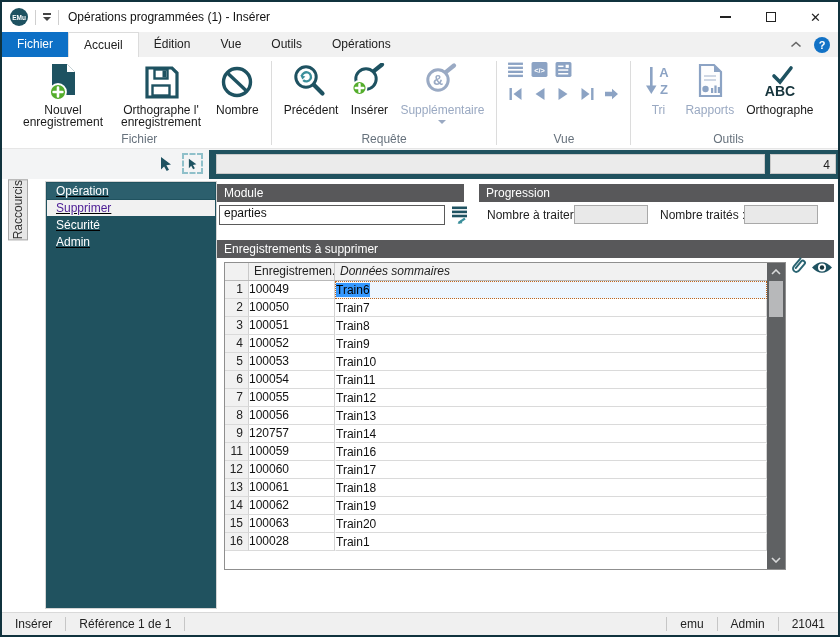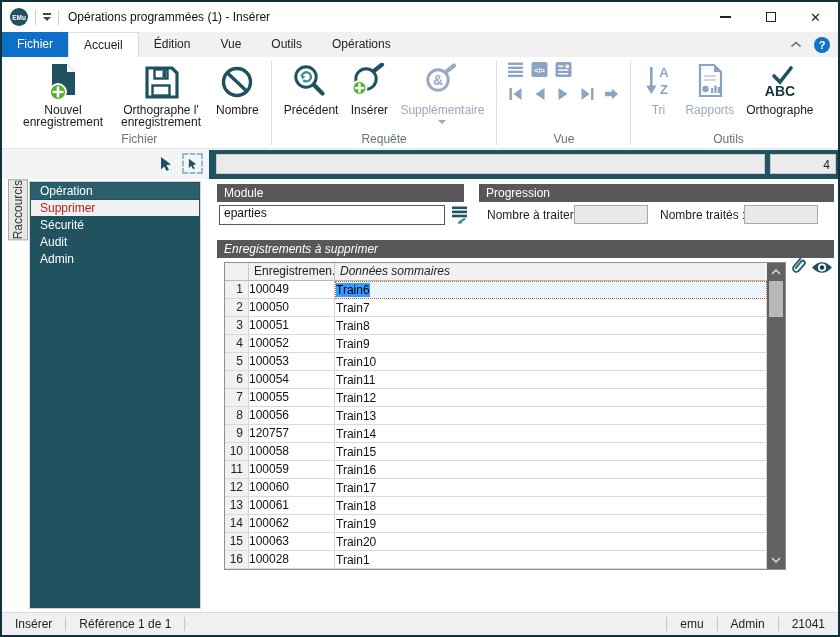--- a/index.html
+++ b/index.html
@@ -60,32 +60,32 @@
   .qfield{position:absolute;top:4px;height:20px;background:#ebebeb;border:1px solid #c9c9c9;font-size:12px;}
   .qfield.big{left:7px;width:549px;}
   .qfield.count{left:561px;width:66px;text-align:right;padding:3px 5px 0 0;color:#222;}
 
   
   .body{flex:1;position:relative;background:#fff;}
   .vtab{position:absolute;left:6px;width:20px;border:1px solid #a9a9a9;background:#e7e7e7;color:#333;
     display:flex;align-items:center;justify-content:center;font-size:12px;
     writing-mode:vertical-rl;transform:rotate(180deg);}
   .vtab.active{background:#fbfbfb;}
-  .sidepanel{position:absolute;left:27px;top:2px;width:172px;height:428px;
-    background:var(--teal-panel);border:1px solid #d4d4d4;padding-top:1px;}
+  .sidepanel{position:absolute;left:43px;top:2px;width:172px;height:428px;
+    background:var(--teal-panel);border:1px solid #d4d4d4;padding-top:1px;text-decoration:underline;}
   .sitm{height:16px;line-height:16px;font-size:12px;color:#fff;padding-left:9px;margin:0 1px 1px;}
   .sitm.first{background:var(--teal-light);}
-  .sitm.selected{background:#f1f1f1;color:#b91c1c;}
+  .sitm.selected{background:#f1f1f1;color:#4c1d95;}
 
   .content{position:absolute;left:199px;right:0;top:0;bottom:0;}
   .ghdr{position:absolute;height:18px;background:var(--hdr);color:#fff;font-size:12px;
     line-height:18px;padding-left:7px;}
   .hdr-module{left:16px;top:5px;width:247px;}
   .hdr-prog{left:278px;top:5px;width:355px;}
-  .hdr-rec{left:16px;top:61px;width:617px;font-style:italic;}
+  .hdr-rec{left:16px;top:61px;width:617px;}
   .module-input{position:absolute;left:18px;top:26px;width:226px;height:20px;border:1px solid #5a5a5a;
     background:#fff;font-size:12px;padding:0 4px;color:#111;}
   .lookup{position:absolute;left:249px;top:26px;}
   .plabel{position:absolute;top:29px;font-size:12px;color:#222;}
   .pl1{left:286px;} .pl2{left:459px;}
   .pinput{position:absolute;top:26px;width:74px;height:19px;background:#e9e9e9;border:1px solid #a9a9a9;}
   .pi1{left:373px;} .pi2{left:543px;}
 
   
   .grid{position:absolute;left:23px;top:83px;width:562px;height:308px;border:1px solid #8f8f8f;background:#fff;}
@@ -357,21 +357,20 @@
 
   <div class="body">
 
     <div class="vtab active">Onglets</div>
       <div class="vtab">Raccourcis</div>
 
     <div class="sidepanel">
       <div class="sitm first">Opération</div>
         <div class="sitm selected">Supprimer</div>
         <div class="sitm">Sécurité</div>
-        <div class="sitm">Audit</div>
         <div class="sitm">Admin</div>
     </div>
 
     <div class="content">
       <div class="ghdr hdr-module">Module</div>
       <div class="module-input">eparties</div>
       <svg class="lookup" width="20" height="21" viewBox="0 0 20 21">
         <g fill="#1e5261">
             <rect x="2" y="1.5" width="15" height="2.6"></rect>
             <rect x="2" y="5.6" width="15" height="2.6"></rect>
@@ -435,25 +434,20 @@
               <div class="td cnum tnum">8</div>
               <div class="td crec trec">100056</div>
               <div class="td csum tsum"><span class="sumtext">Train13</span></div>
             </div>
             <div class="trow">
               <div class="td cnum tnum">9</div>
               <div class="td crec trec">120757</div>
               <div class="td csum tsum"><span class="sumtext">Train14</span></div>
             </div>
             <div class="trow">
-              <div class="td cnum tnum">10</div>
-              <div class="td crec trec">100058</div>
-              <div class="td csum tsum"><span class="sumtext">Train15</span></div>
-            </div>
-            <div class="trow">
               <div class="td cnum tnum">11</div>
               <div class="td crec trec">100059</div>
               <div class="td csum tsum"><span class="sumtext">Train16</span></div>
             </div>
             <div class="trow">
               <div class="td cnum tnum">12</div>
               <div class="td crec trec">100060</div>
               <div class="td csum tsum"><span class="sumtext">Train17</span></div>
             </div>
             <div class="trow">

